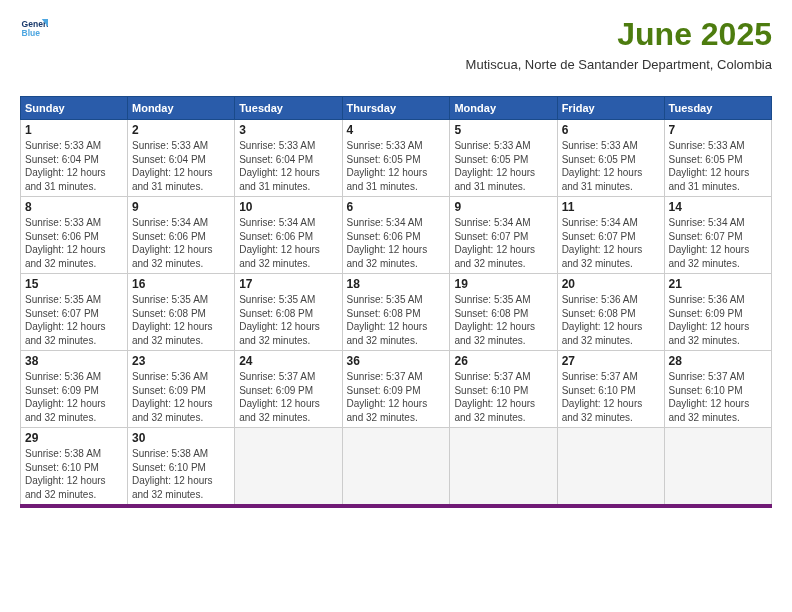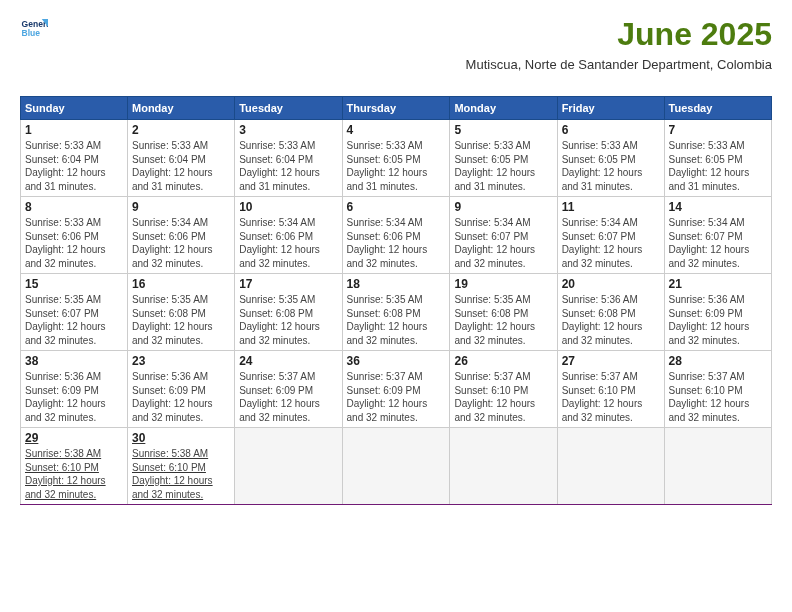--- a/index.html
+++ b/index.html
@@ -64,22 +64,21 @@
       padding: 3px 4px;
       width: 113px;
       min-height: 75px;
       color: #333;
       background: #fff;
     }
     .calendar td.empty {
       background: #f5f5f5;
     }
     .calendar tr:last-child td {
-      border-bottom: 1px solid #701a75;
-      text-decoration: underline;
+      border-bottom: 4px solid #701a75;
     }
     .day-num {
       font-size: 12px;
       font-weight: bold;
       color: #222;
       display: block;
       margin-bottom: 2px;
     }
     .day-info {
       font-size: 10px;

